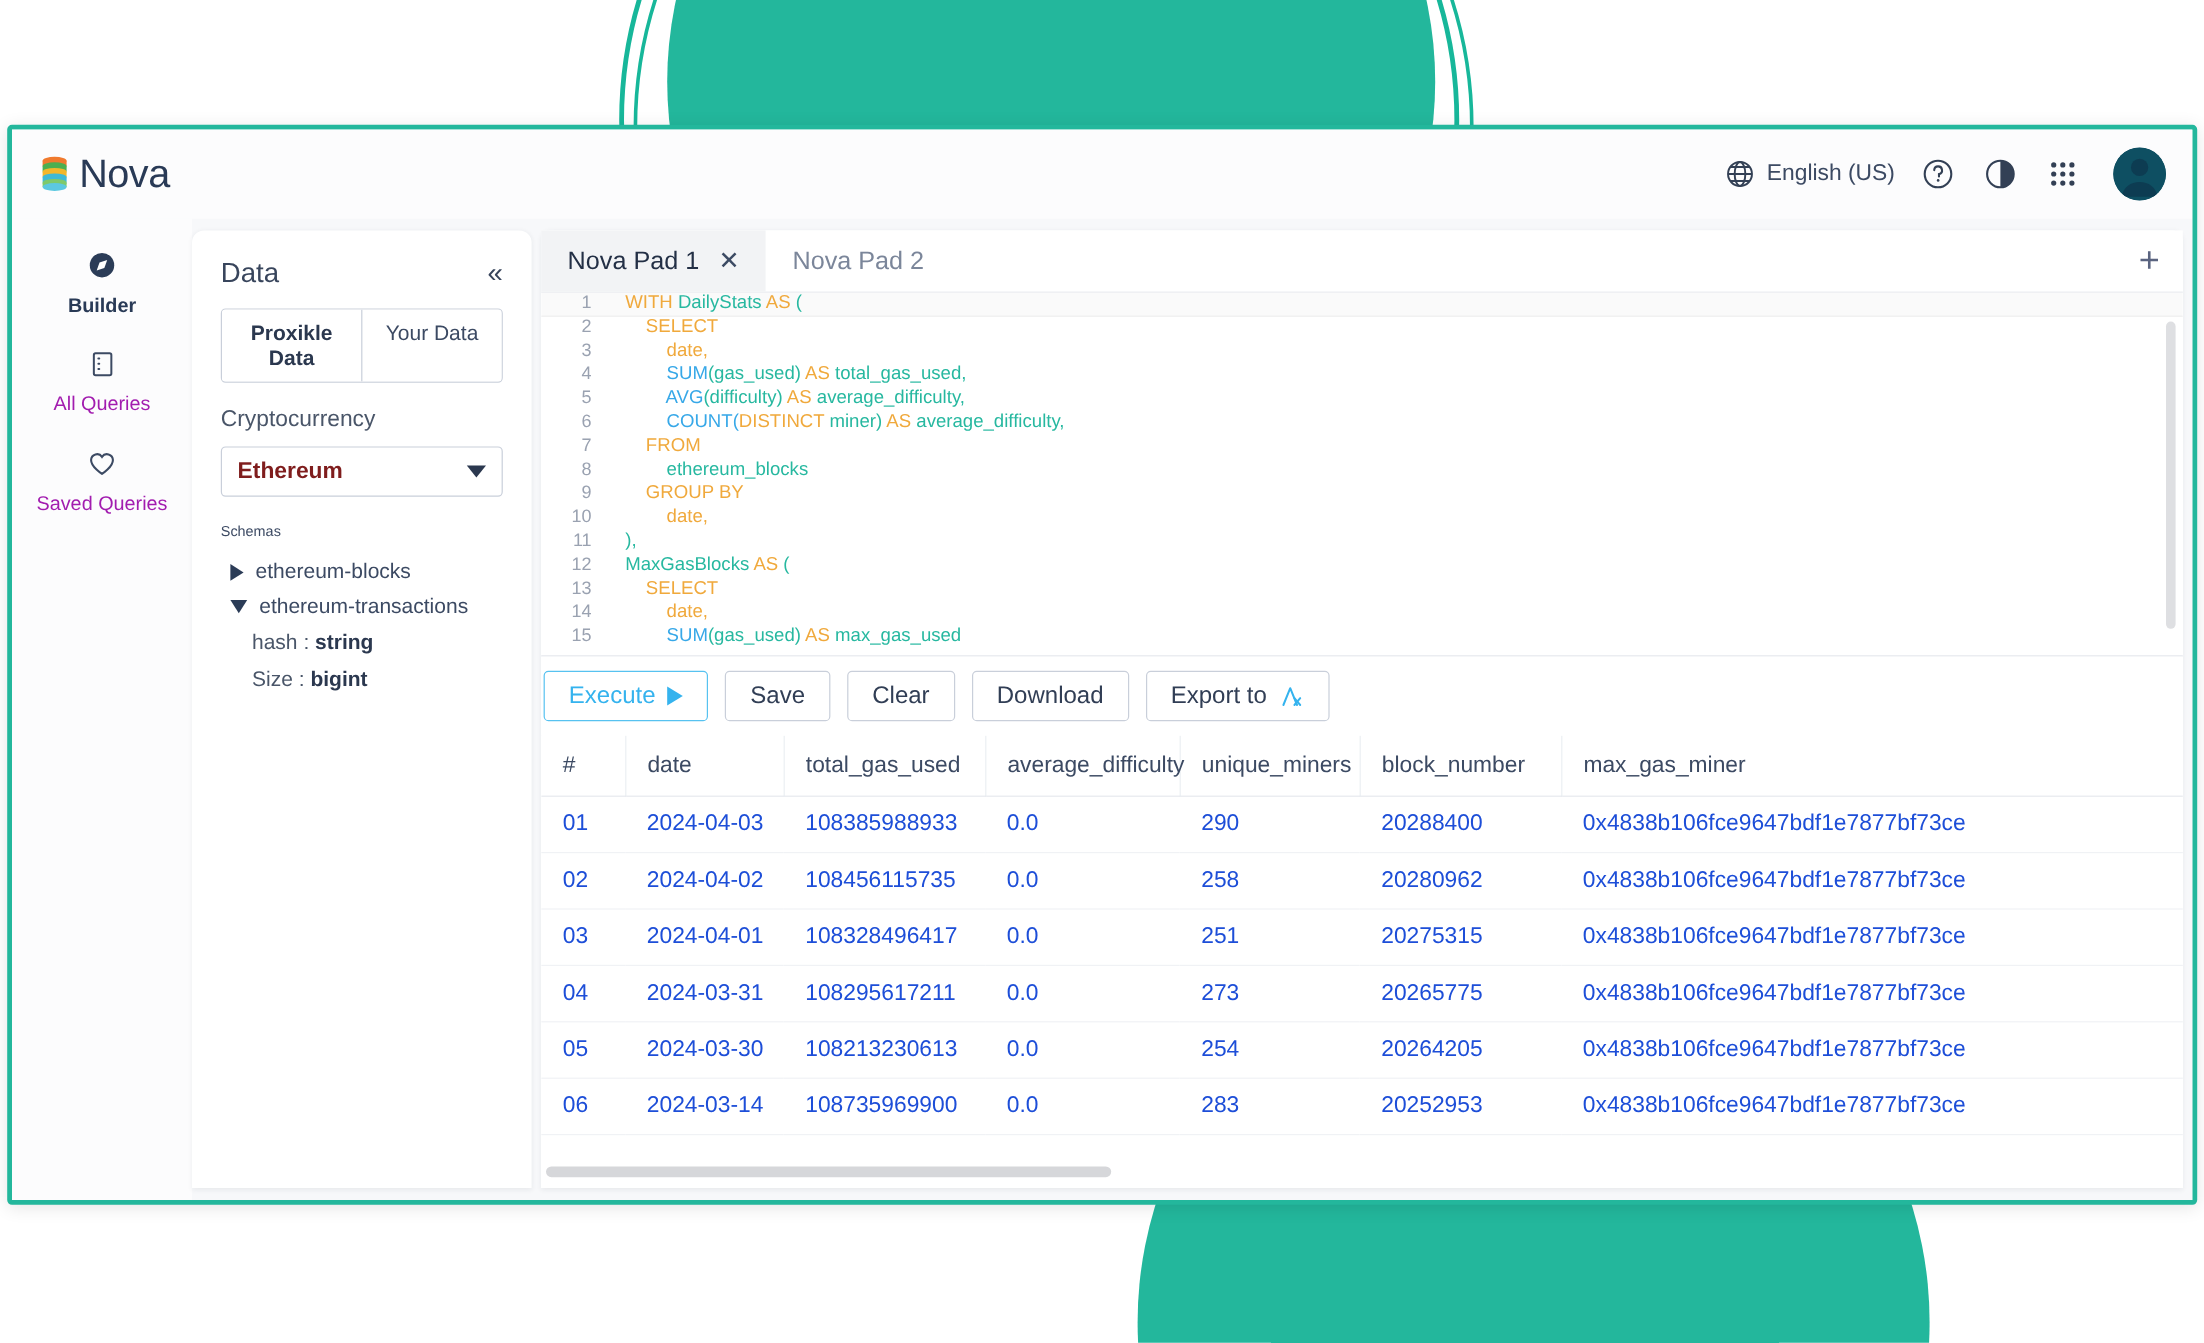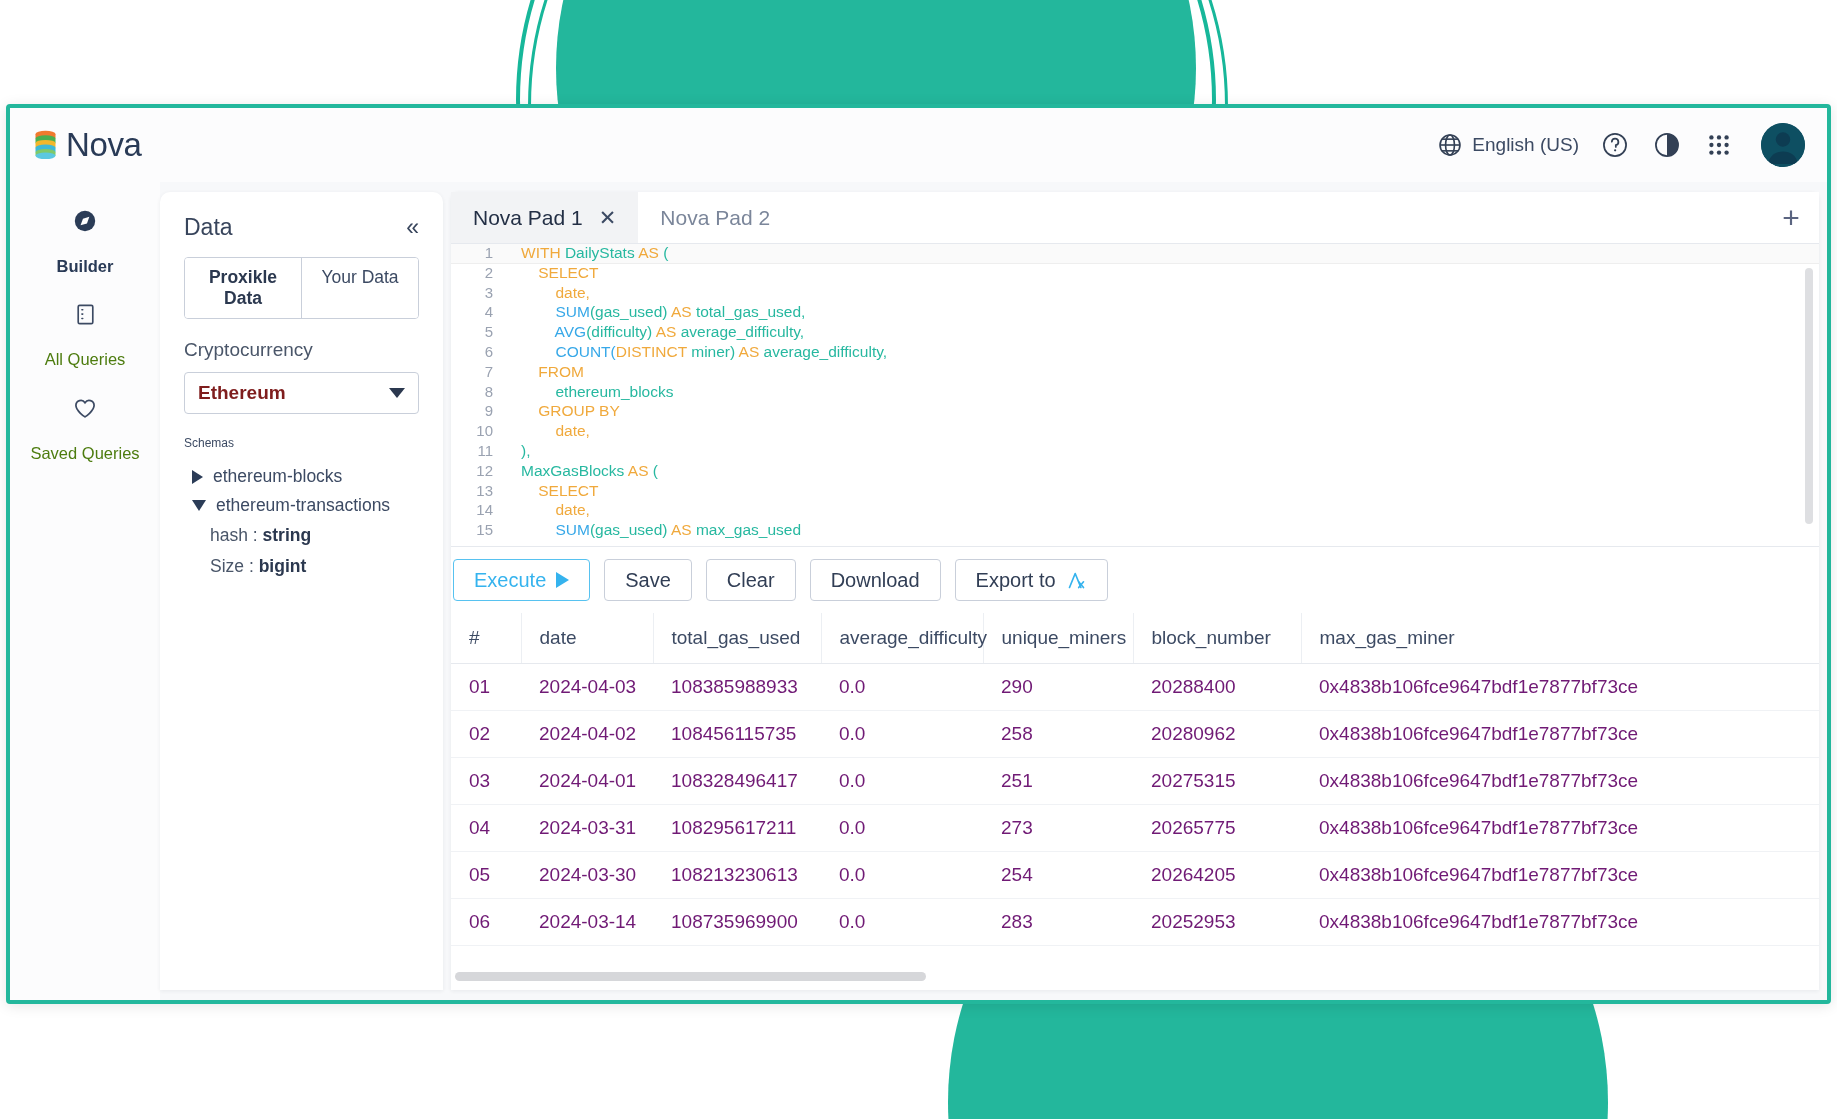--- a/index.html
+++ b/index.html
@@ -75,23 +75,23 @@
   #body { flex: 1; display: flex; min-height: 0; background: #f7f8fa; }
 
   
   #rail {
     width: 150px; flex: 0 0 150px; background: #fcfcfd;
     padding-top: 26px; display: flex; flex-direction: column;
     align-items: center; gap: 26px;
   }
   .rail-item {
     width: 128px; display: flex; flex-direction: column;
-    align-items: center; gap: 23px; cursor: pointer;
-  }
-  .rail-label { font-size: 16.5px; color: #4d7c0f; }
+    align-items: center; gap: 12px; cursor: pointer;
+  }
+  .rail-label { font-size: 16.5px; color: #a21caf; }
   .rail-item.active .rail-label { color: #293a56; font-weight: bold; }
 
   
   #datapanel {
     width: 283px; flex: 0 0 283px; background: #ffffff;
     margin: 10px 0 10px 0;
     border-radius: 10px 10px 0 0;
     padding: 22px 24px 0 24px;
     box-shadow: 0 1px 4px rgba(30,40,60,.07);
   }
@@ -205,21 +205,21 @@
   
   #results { flex: 1; min-height: 0; display: flex; flex-direction: column; background:#fff; }
   .tbl-scroll { flex: 1; overflow: hidden; position: relative; }
   table { border-collapse: collapse; width: 1478px; table-layout: fixed; }
   thead th {
     text-align: left; font-size: 19px; font-weight: normal; color: #3c4a63;
     padding: 14px 0 14px 18px; border-bottom: 1px solid #e6e9ee;
     border-right: 1px solid #eceff3; background: #fff; white-space: nowrap;
   }
   tbody td {
-    font-size: 19px; color: #701a75; padding: 12px 0 12px 18px;
+    font-size: 19px; color: #1d4ed8; padding: 12px 0 12px 18px;
     border-bottom: 1px solid #f0f2f5; white-space: nowrap; overflow: hidden;
   }
   .c-idx  { width: 70px; }
   .c-date { width: 132px; }
   .c-gas  { width: 168px; margin-left: 24px; }
   .c-diff { width: 162px; }
   .c-uniq { width: 150px; }
   .c-blk  { width: 168px; }
   .c-mine { width: 628px; }
   .h-scroll-track {

